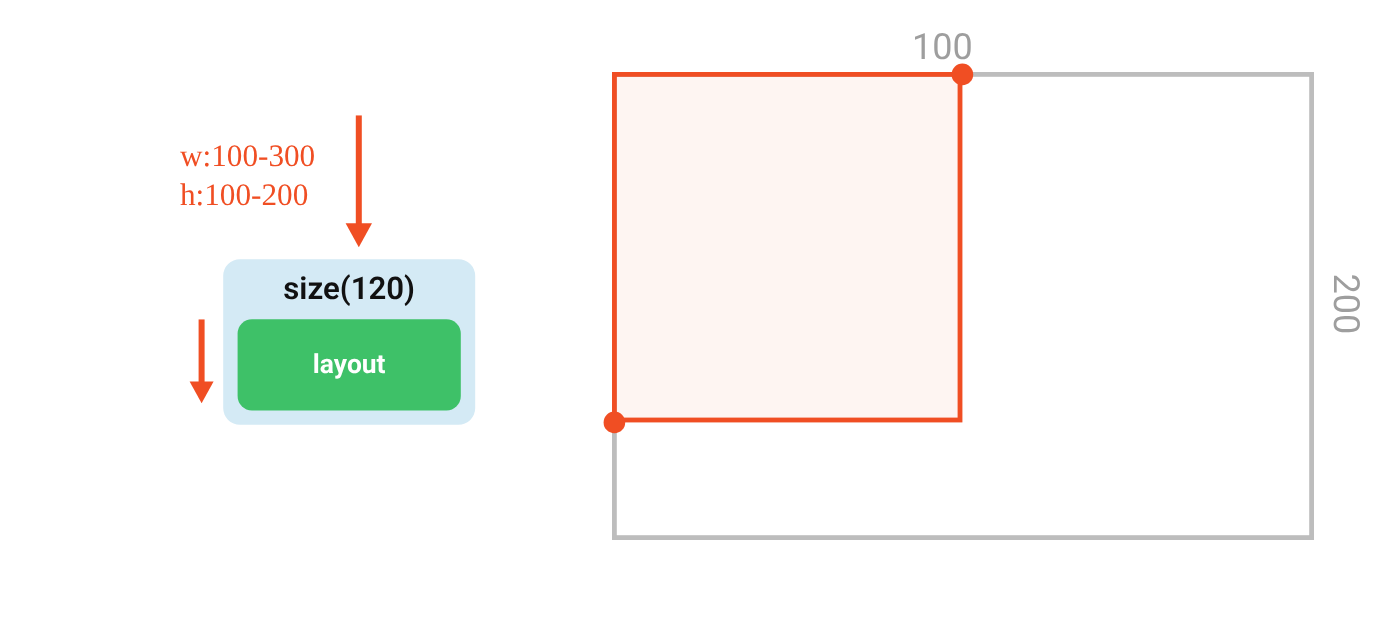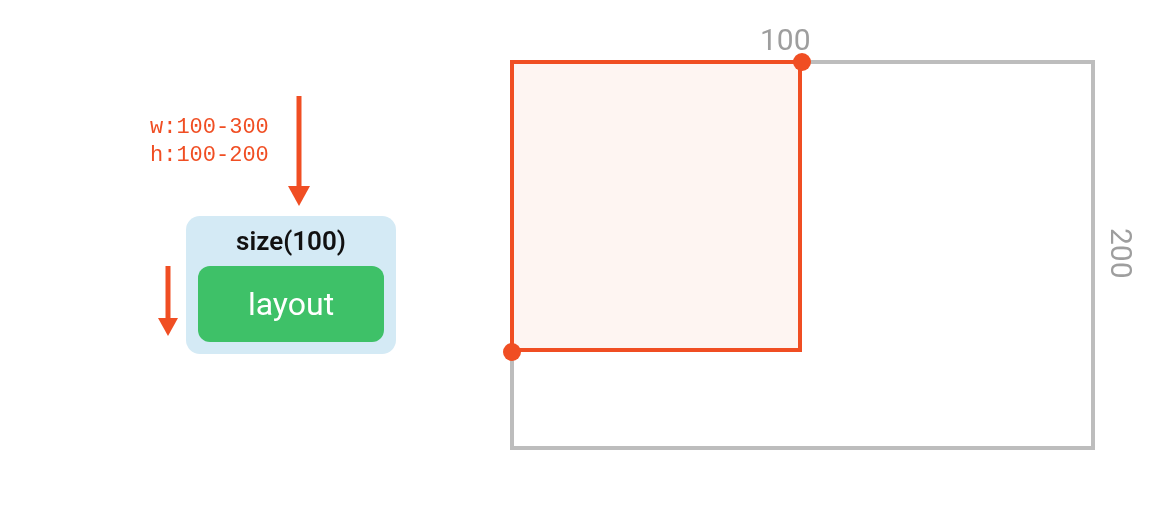--- a/index.html
+++ b/index.html
@@ -1,25 +1,25 @@
 <!DOCTYPE html>
 <html><head>
 <meta charset="utf-8">
 <style>
   html,body{margin:0;padding:0;width:1154px;height:516px;background:#fff;font-family:-apple-system,BlinkMacSystemFont,"Segoe UI",Roboto,sans-serif;}
   .canvas{position:relative;width:1154px;height:516px;}
 
   
-  .constraint-label{position:absolute;color:#f04e23;font-family:Liberation Mono, monospace;font-size:22px;font-weight:400;line-height:1.25;white-space:pre;}
+  .constraint-label{position:absolute;color:#f04e23;font-family:Liberation Serif, serif;font-size:26px;font-weight:400;line-height:1.25;white-space:pre;}
   .arrow-down{position:absolute;}
   .arrow-down svg{display:block;}
 
   .size-node{position:absolute;left:186px;top:216px;width:210px;height:138px;background:#d4eaf5;border-radius:14px;padding:10px 12px 12px 12px;box-sizing:border-box;display:flex;flex-direction:column;align-items:center;gap:10px;}
   .size-title{font-size:26px;font-weight:600;color:#111;}
-  .layout-chip{width:100%;flex:1;background:#3ec168;border-radius:12px;display:flex;align-items:center;justify-content:center;color:#fff;font-size:32px;font-weight:400;}
+  .layout-chip{width:100%;flex:1;background:#3ec168;border-radius:12px;display:flex;align-items:center;justify-content:center;color:#fff;font-size:22px;font-weight:700;}
 
   
   .outer-box{position:absolute;left:510px;top:60px;width:585px;height:390px;border:4px solid #bdbdbd;box-sizing:border-box;}
   .inner-box{position:absolute;left:510px;top:60px;width:292px;height:292px;border:4px solid #f04e23;background:rgba(240,78,35,0.06);box-sizing:border-box;}
   .dot{position:absolute;width:18px;height:18px;border-radius:50%;background:#f04e23;transform:translate(-50%,-50%);}
   .dim-label{position:absolute;color:#9e9e9e;font-size:30px;font-weight:400;}
   .dim-label.vert{writing-mode:vertical-rl;}
 </style>
 </head>
 <body>
@@ -36,21 +36,21 @@
   </div>
 
   <div class="arrow-down" style="left:156px;top:266px;">
     <svg width="24" height="70" viewBox="0 0 24 70">
       <line x1="12" y1="0" x2="12" y2="54" stroke="#f04e23" stroke-width="5"></line>
       <polygon points="12,70 2,52 22,52" fill="#f04e23"></polygon>
     </svg>
   </div>
 
   <div class="size-node">
-    <div class="size-title">size(100)</div>
+    <div class="size-title">size(120)</div>
     <div class="layout-chip">layout</div>
   </div>
 
   <div class="outer-box"></div>
 
   <div class="inner-box"></div>
 
   <div class="dot" style="left:802px;top:62px;"></div>
   <div class="dot" style="left:512px;top:352px;"></div>
 

